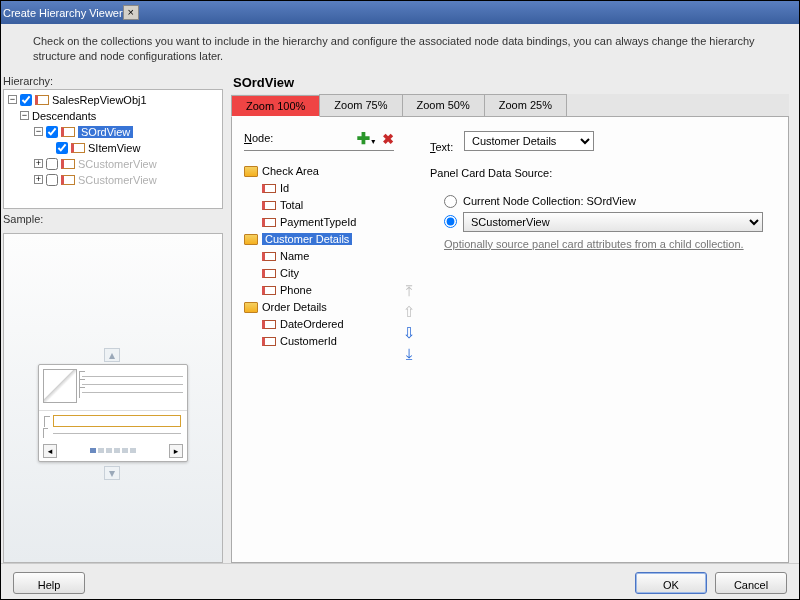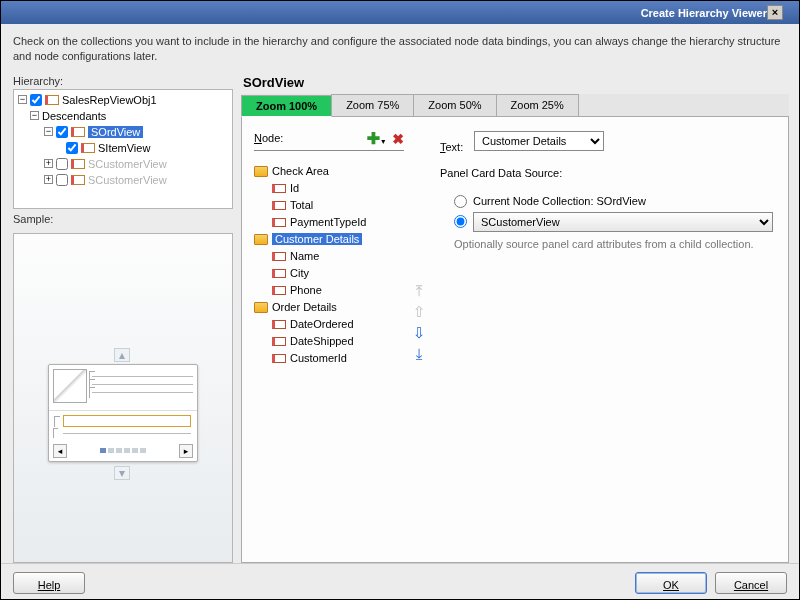--- a/index.html
+++ b/index.html
@@ -1,36 +1,36 @@
 <!DOCTYPE html>
 <html><head>
 <meta charset="utf-8">
 <style>
 * { box-sizing: border-box; margin: 0; padding: 0; font-family: Tahoma, sans-serif; font-size: 11px; }
 body { background: #ececec; width: 800px; height: 600px; overflow: hidden; border: 1px solid #000; }
-.titlebar { background: linear-gradient(#5a7fc0, #3a5f9f); color: #fff; font-weight: bold; padding: 4px 16px; display: flex; justify-content: flex-end; align-items: center; font-size: 12px; }
+.titlebar { background: linear-gradient(#5a7fc0, #3a5f9f); color: #fff; font-weight: normal; padding: 4px 2px; display: flex; justify-content: flex-start; align-items: center; font-size: 12px; }
 .titlebar .close { background: #d4d0c8; color: #000; width: 16px; height: 15px; border: 1px solid #888; text-align: center; line-height: 13px; font-family: Arial; cursor: pointer; }
-.instructions { padding: 10px 12px 6px; color: #333; line-height: 1.4; }
-.main { display: flex; padding: 0 10px 0 12px; height: 492px; }
+.instructions { padding: 10px 12px 6px; color: #333; line-height: 1.4; margin-left: 20px; }
+.main { display: flex; padding: 0 10px 0 2px; height: 492px; }
 .left { width: 220px; display: flex; flex-direction: column; }
 .right { flex: 1; margin-left: 8px; display: flex; flex-direction: column; }
 .label { color: #333; margin: 4px 0 2px; }
 .panel { border: 1px solid #b5b5b5; background: #fff; }
 .hierarchy-panel { height: 120px; overflow: auto; padding: 2px; }
 .sample-panel { flex: 1; margin-top: 6px; background: linear-gradient(#fdfdfd, #e8ecef); position: relative; }
 .tree-row { display: flex; align-items: center; height: 16px; white-space: nowrap; }
 .pm { width: 9px; height: 9px; border: 1px solid #888; margin-right: 3px; text-align: center; line-height: 7px; font-size: 9px; cursor: pointer; background: #fff; }
 .cb { width: 12px; height: 12px; margin-right: 3px; }
 .vicon { width: 14px; height: 10px; background: #fff; border: 1px solid #c08030; border-left: 3px solid #d9534f; margin-right: 3px; display: inline-block; }
 .sel { background: #3874d6; color: #fff; padding: 0 3px; }
 .dim { color: #b0b0b0; }
 .right-title { font-weight: bold; font-size: 13px; padding: 4px 2px; }
 .tabs { display: flex; border-bottom: 1px solid #aaa; background: #e5e5e5; }
 .tab { padding: 4px 14px; border: 1px solid #aaa; border-bottom: none; background: #e0e0e0; margin-right: -1px; cursor: pointer; }
-.tab.active { background: #22c55e; border-bottom: 1px solid #fdfdfd; position: relative; top: 1px; font-weight: bold; }
+.tab.active { background: #ef4444; border-bottom: 1px solid #fdfdfd; position: relative; top: 1px; }
 .tab-body { flex: 1; background: #fdfdfd; border: 1px solid #aaa; border-top: none; padding: 12px; display: flex; }
 .node-col { width: 150px; }
 .node-hdr { display: flex; justify-content: space-between; align-items: center; border-bottom: 1px solid #888; padding-bottom: 2px; margin-bottom: 12px; }
 .icon-plus { color: #2a962a; font-size: 16px; font-weight: bold; cursor: pointer; }
 .icon-dd { font-size: 8px; margin: 0 4px 0 1px; cursor: pointer; }
 .icon-x { color: #c82a2a; font-size: 14px; font-weight: bold; cursor: pointer; }
 .folder { width: 14px; height: 11px; background: #f5c040; border: 1px solid #c08020; border-radius: 1px; margin-right: 4px; display: inline-block; }
 .folder.open { background: linear-gradient(#f5d060, #f5b020); }
 .fld { width: 14px; height: 9px; background: #fff; border: 1px solid #b05030; border-left: 3px solid #d9534f; margin-right: 4px; display: inline-block; }
 .node-tree .tree-row { height: 17px; }
@@ -40,23 +40,23 @@
 .arrow.dim { color: #c0c0c0; }
 .arrow.blue { color: #2a6ad6; }
 .detail-col { flex: 1; padding-left: 6px; }
 .frow { display: flex; align-items: center; margin-bottom: 14px; }
 .frow label { width: 34px; margin-top: 12px; }
 .frow label u { text-decoration: underline; }
 select, input.txt { border: 1px solid #888; height: 20px; padding: 1px 3px; background: #fff; }
 .radio-row { display: flex; align-items: center; margin: 4px 0 4px 14px; }
 .radio-row input { margin-right: 6px; }
 .wide-select { width: 300px; background: linear-gradient(#fefefe, #e6e6e6); }
-.hint { color: #777; margin: 6px 0 0 14px; }
+.hint { color: #777; margin: 6px 0 0 14px; text-decoration: underline; }
 .footer { display: flex; padding: 8px 12px; border-top: 1px solid #ccc; background: #ececec; }
-.btn { min-width: 72px; height: 22px; border: 1px solid #888; background: linear-gradient(#fdfdfd, #e2e2e2); border-radius: 3px; cursor: pointer; padding: 6px 12px; text-decoration: underline; }
+.btn { min-width: 72px; height: 22px; border: 1px solid #888; background: linear-gradient(#fdfdfd, #e2e2e2); border-radius: 3px; cursor: pointer; padding: 6px 12px; }
 .btn.default { border: 1px solid #4a74c4; box-shadow: 0 0 0 1px #9ab8e8 inset; }
 .spacer { flex: 1; }
 
 .sample-card { position: absolute; left: 34px; top: 130px; width: 150px; height: 98px; background: #fff; border: 1px solid #b0b0b0; border-radius: 2px; box-shadow: 0 1px 3px rgba(0,0,0,.2); }
 .sc-top { height: 46px; border-bottom: 1px solid #ddd; padding: 4px; display: flex; }
 .sc-thumb { width: 34px; height: 34px; border: 1px solid #aaa; background: linear-gradient(135deg, #fff 45%, #ccc 46%, #fff 55%), linear-gradient(45deg, #fff 45%, #ccc 46%, #fff 55%); }
 .sc-lines { flex: 1; margin-left: 5px; }
 .sc-lines div { height: 1px; background: #bbb; margin: 7px 0; position: relative; }
 .sc-lines div::before { content:""; position: absolute; left:-3px; top:-5px; width: 5px; height: 10px; border-left: 1px solid #aaa; border-top: 1px solid #aaa; }
 .sc-mid { padding: 4px 6px; }
@@ -207,24 +207,20 @@
           <div class="tree-row">
               <span class="folder open"></span>
               <span>Order Details</span>
             </div>
           <div class="tree-row" style="padding-left:18px">
               <span class="fld"></span>
               <span>DateOrdered</span>
             </div>
           <div class="tree-row" style="padding-left:18px">
               <span class="fld"></span>
-              <span>DateShipped</span>
-            </div>
-          <div class="tree-row" style="padding-left:18px">
-              <span class="fld"></span>
               <span>CustomerId</span>
             </div>
         </div>
       </div>
       <div class="arrow-col">
         <span class="arrow dim">⤒</span>
         <span class="arrow dim">⇧</span>
         <span class="arrow blue">⇩</span>
         <span class="arrow blue">⤓</span>
       </div>

